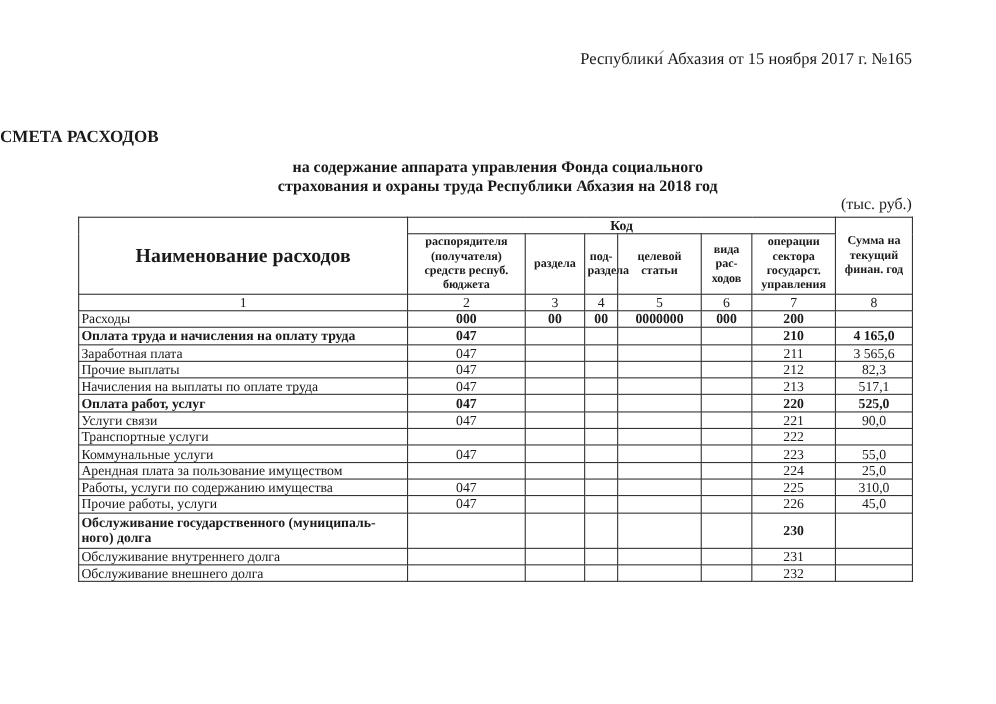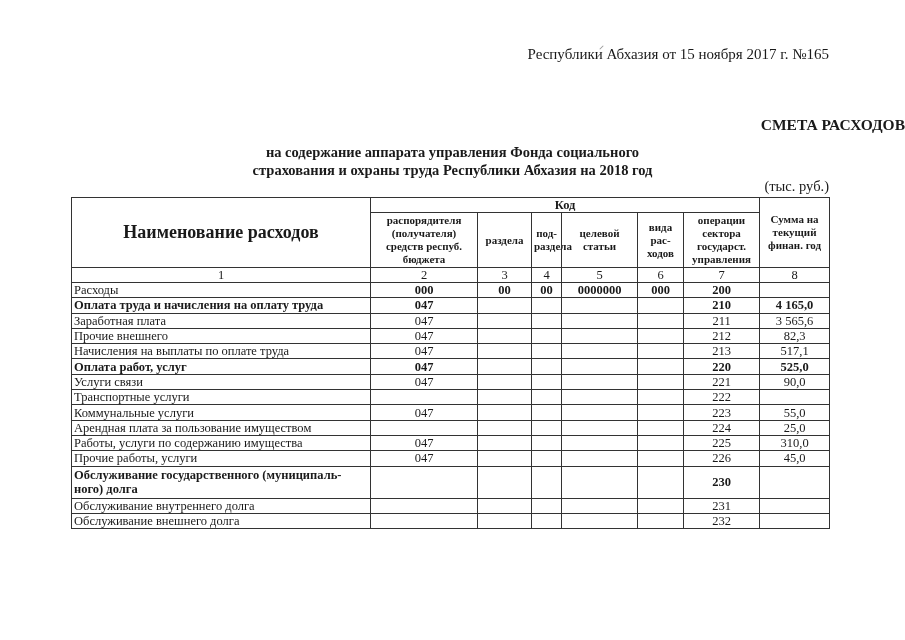--- a/index.html
+++ b/index.html
@@ -3,21 +3,21 @@
   <meta charset="utf-8">
   <style>
     html, body { margin: 0; padding: 0; }
     body {
       width: 905px; height: 640px; background: #ffffff; position: relative; overflow: hidden;
       font-family: "Liberation Serif", "DejaVu Serif", serif; color: #1a1a1a;
     }
     .scan-mark { position: absolute; left: 599px; top: 47px; width: 5px; height: 1px; background: #999; transform: rotate(-45deg); }
     .appendix { position: absolute; right: 76px; top: 45px; text-align: right; font-size: 15px; line-height: 19px; }
     .appendix .title { font-weight: bold; }
-    .doc-title { position: absolute; left: 0; width: 905px; top: 116px; text-align: right; font-weight: bold; font-size: 15.5px; }
+    .doc-title { position: absolute; left: 0; width: 905px; top: 116px; text-align: left; font-weight: bold; font-size: 15.5px; }
     .doc-subtitle { position: absolute; left: 0; width: 905px; top: 143px; text-align: center; font-weight: bold; font-size: 14.5px; line-height: 18px; }
     .units { position: absolute; right: 76px; top: 178px; font-size: 14.5px; }
     table.budget {
       position: absolute; left: 71px; top: 197px; width: 758px;
       border-collapse: collapse; table-layout: fixed; font-size: 12.5px;
     }
     table.budget td, table.budget th { border: 1px solid #333; padding: 0 2px; line-height: 14px; vertical-align: middle; }
     table.budget th { font-weight: bold; font-size: 11px; line-height: 13px; text-align: center; }
     table.budget th.big { font-size: 18px; }
     table.budget th.kod { font-size: 12.5px; height: 14px; }
@@ -108,21 +108,21 @@
         <td class="name">Заработная плата</td>
         <td class="c">047</td>
         <td class="c"></td>
         <td class="c"></td>
         <td class="c"></td>
         <td class="c"></td>
         <td class="c">211</td>
         <td class="sum">3 565,6</td>
       </tr>
       <tr class="row">
-        <td class="name">Прочие внешнего</td>
+        <td class="name">Прочие выплаты</td>
         <td class="c">047</td>
         <td class="c"></td>
         <td class="c"></td>
         <td class="c"></td>
         <td class="c"></td>
         <td class="c">212</td>
         <td class="sum">82,3</td>
       </tr>
       <tr class="row">
         <td class="name">Начисления на выплаты по оплате труда</td>

